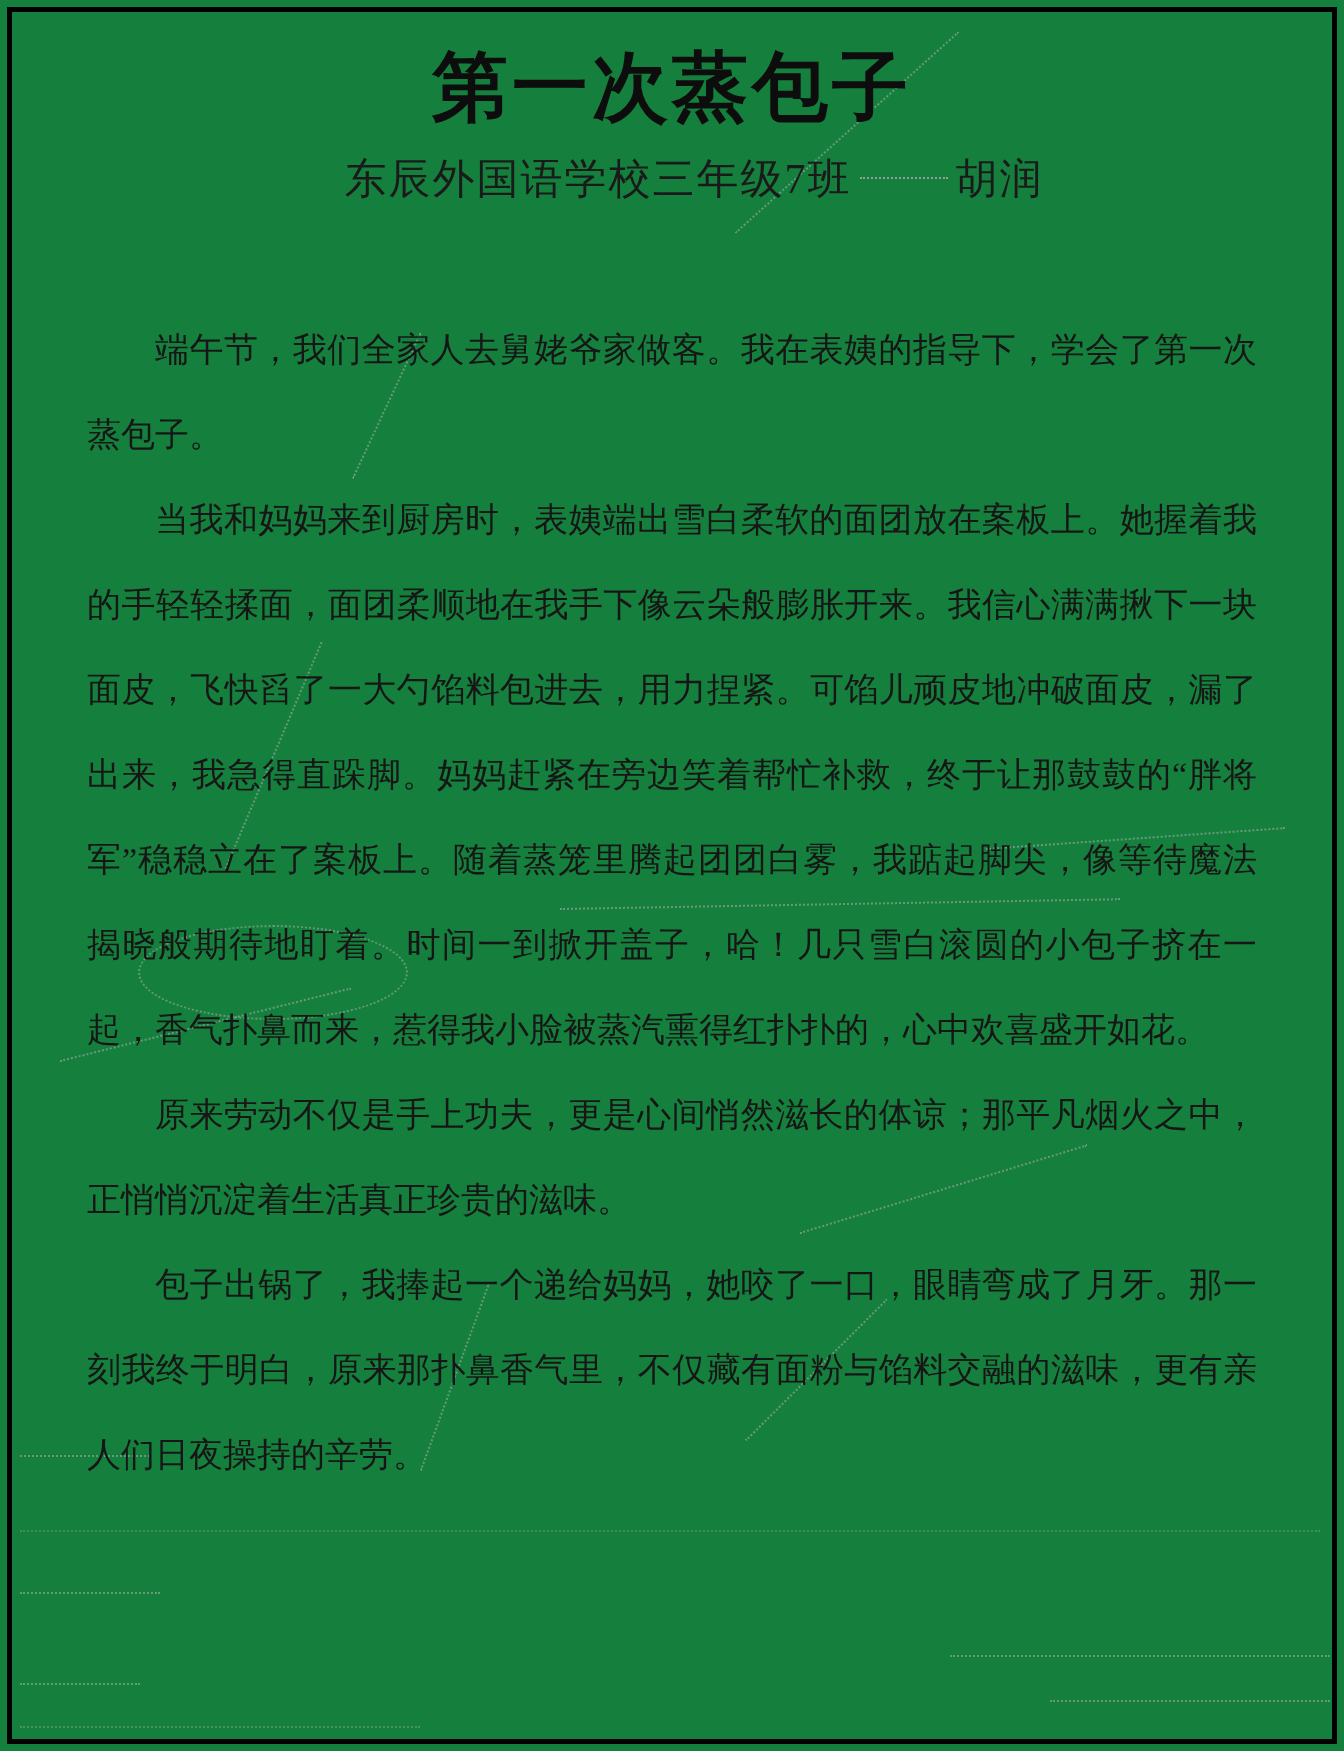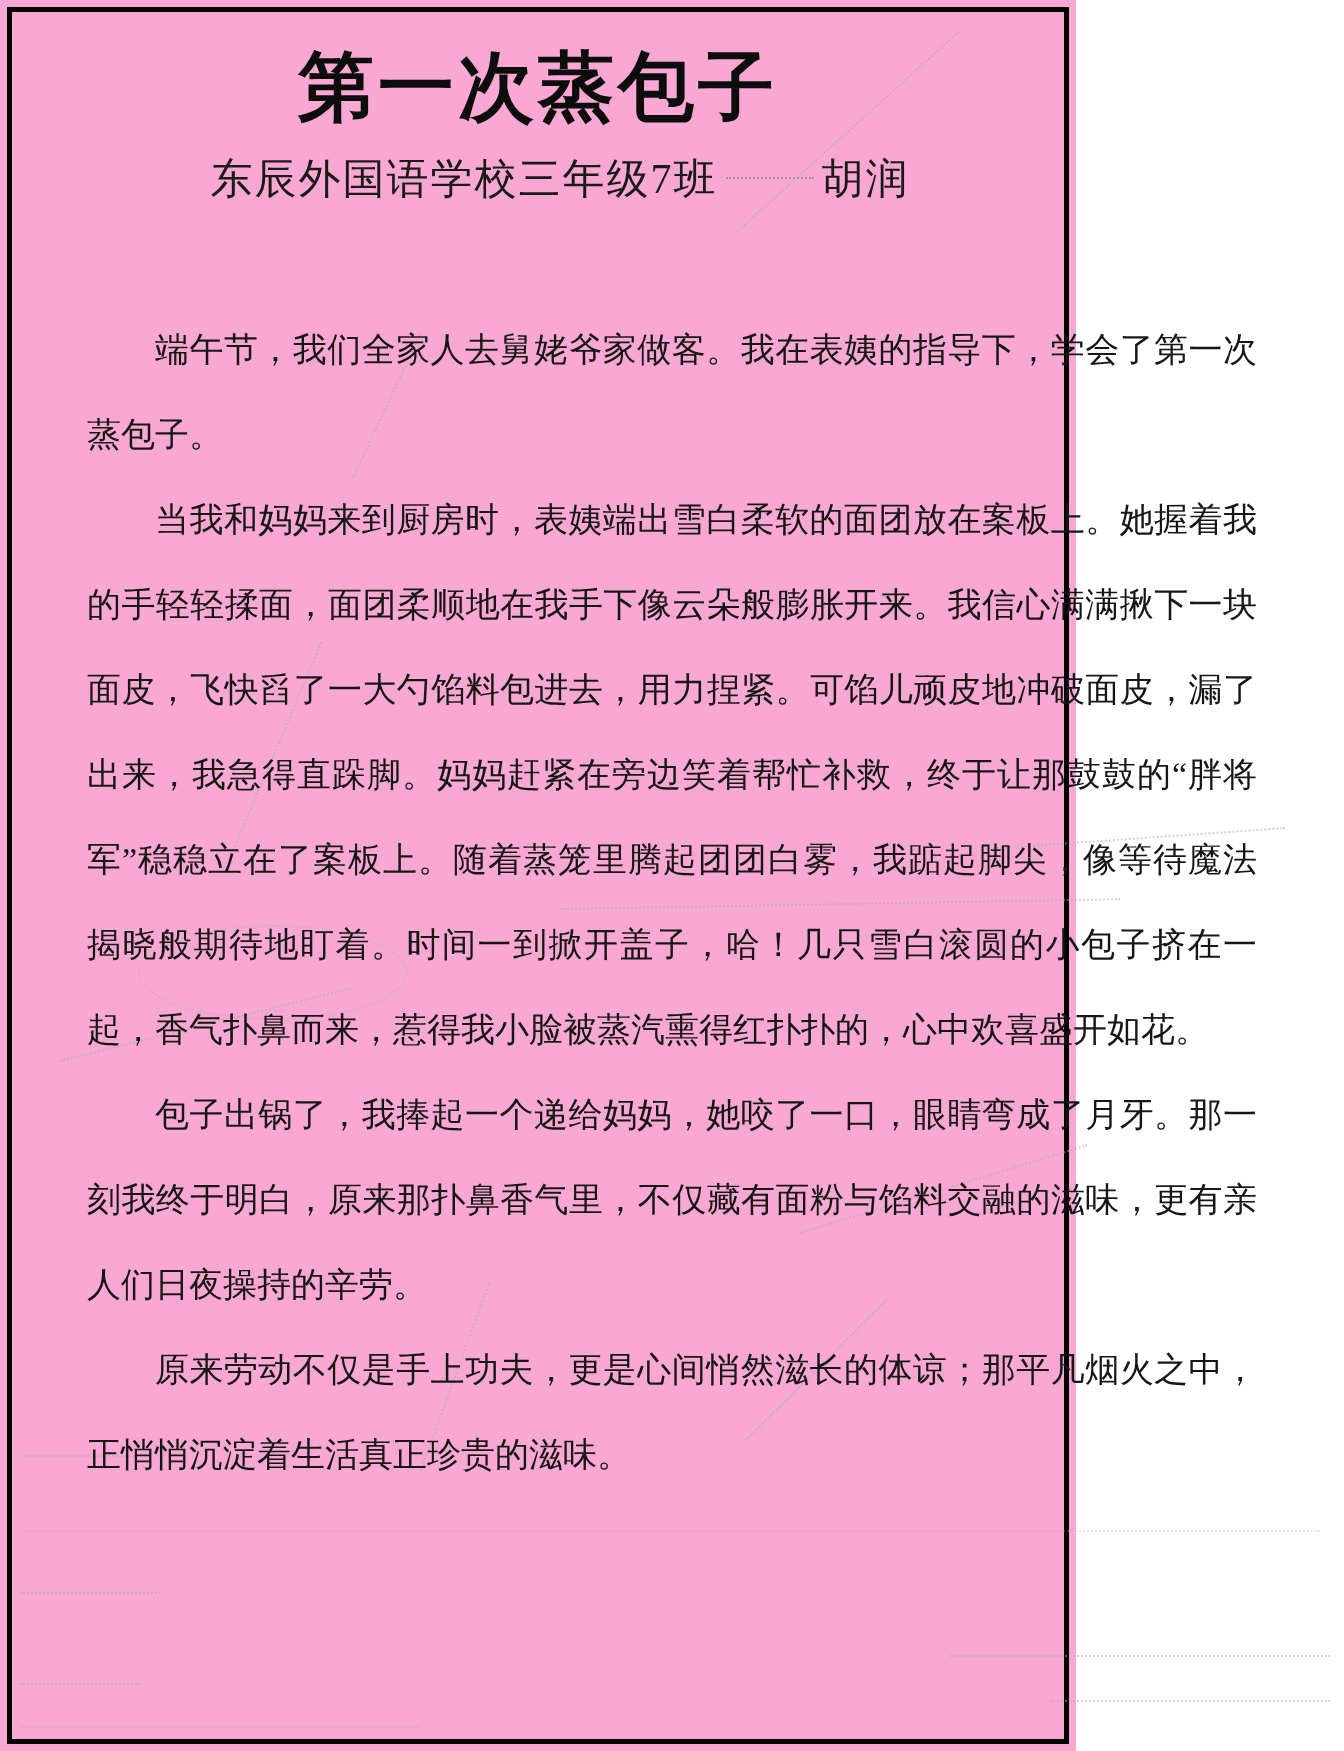--- a/index.html
+++ b/index.html
@@ -4,22 +4,22 @@
 <style>
   * { margin: 0; padding: 0; box-sizing: border-box; }
   html, body {
     width: 1344px; height: 1751px;
     background: #ffffff;
     font-family: "Liberation Serif", "DejaVu Serif", serif;
     overflow: hidden;
   }
   .page {
     position: relative;
-    width: 1076px; height: 1751px;
-    background: #f9a8d4;
+    width: 1344px; height: 1751px;
+    background: #15803d;
   }
   .frame {
     position: absolute;
     left: 7px; top: 7px; right: 7px; bottom: 7px;
     border: 5px solid #000000;
   }
   .content {
     position: absolute;
     left: 0; top: 0; right: 0; bottom: 0;
     padding-top: 40px;
@@ -103,17 +103,17 @@
   <div class="content">
     <h1 class="title">第一次蒸包子</h1>
 
     <div class="byline">
       <span>东辰外国语学校三年级7班</span><span class="byline-gap"></span><span>胡润</span>
     </div>
 
     <div class="essay-body">
       <p>端午节，我们全家人去舅姥爷家做客。我在表姨的指导下，学会了第一次蒸包子。</p>
       <p>当我和妈妈来到厨房时，表姨端出雪白柔软的面团放在案板上。她握着我的手轻轻揉面，面团柔顺地在我手下像云朵般膨胀开来。我信心满满揪下一块面皮，飞快舀了一大勺馅料包进去，用力捏紧。可馅儿顽皮地冲破面皮，漏了出来，我急得直跺脚。妈妈赶紧在旁边笑着帮忙补救，终于让那鼓鼓的“胖将军”稳稳立在了案板上。随着蒸笼里腾起团团白雾，我踮起脚尖，像等待魔法揭晓般期待地盯着。时间一到掀开盖子，哈！几只雪白滚圆的小包子挤在一起，香气扑鼻而来，惹得我小脸被蒸汽熏得红扑扑的，心中欢喜盛开如花。</p>
+      <p>原来劳动不仅是手上功夫，更是心间悄然滋长的体谅；那平凡烟火之中，正悄悄沉淀着生活真正珍贵的滋味。</p>
       <p>包子出锅了，我捧起一个递给妈妈，她咬了一口，眼睛弯成了月牙。那一刻我终于明白，原来那扑鼻香气里，不仅藏有面粉与馅料交融的滋味，更有亲人们日夜操持的辛劳。</p>
-      <p>原来劳动不仅是手上功夫，更是心间悄然滋长的体谅；那平凡烟火之中，正悄悄沉淀着生活真正珍贵的滋味。</p>
     </div>
   </div>
 </div>
 
 </body></html>

